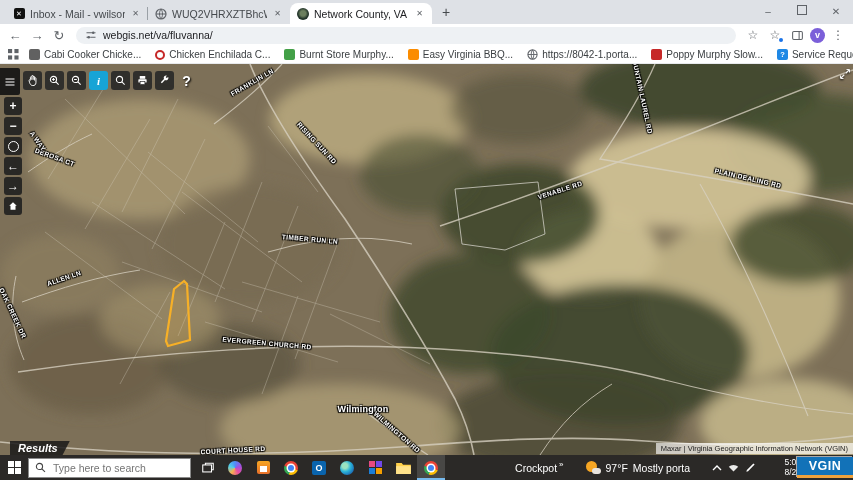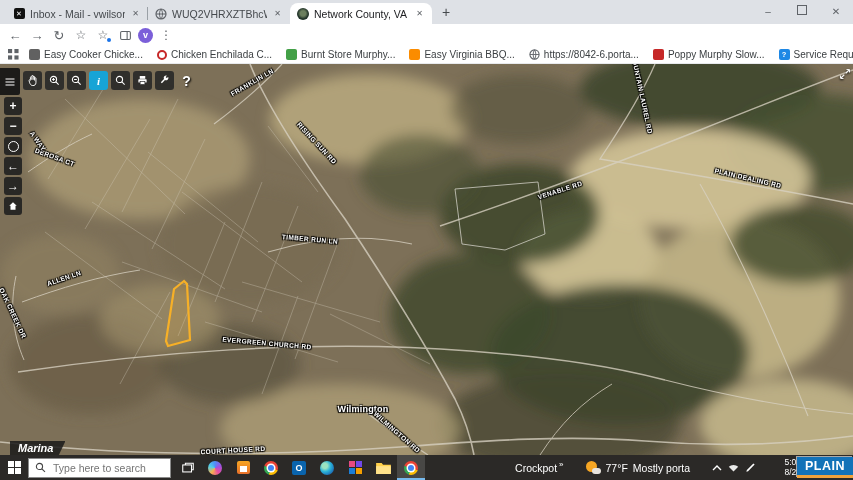--- a/index.html
+++ b/index.html
@@ -65,21 +65,21 @@
   #results{position:absolute;left:10px;bottom:0;height:14px;padding:0 12px 0 8px;background:rgba(25,25,25,.85);
     color:#fff;font-weight:bold;font-style:italic;font-size:11px;line-height:14px;z-index:6;
     clip-path:polygon(0 0,100% 0,88% 100%,0 100%);}
   #attribution{position:absolute;right:0;bottom:1px;background:rgba(255,255,255,.65);color:#1d1d1d;
     font-size:7.5px;padding:1px 5px;z-index:6;}
 
   
   #taskbar{position:absolute;top:455px;left:0;width:853px;height:25px;background:#2b2927;
     display:flex;align-items:center;color:#fff;}
   #startbtn{width:28px;height:25px;display:flex;align-items:center;justify-content:center;flex:none;}
-  #tb-search{width:143px;height:19px;background:#fff;border:1px solid #8a8a8a;display:flex;align-items:center;
+  #tb-search{width:163px;height:19px;background:#fff;border:1px solid #8a8a8a;display:flex;align-items:center;
     gap:5px;padding:9px 6px;box-sizing:border-box;flex:none;}
   #tb-search input{border:none;outline:none;font-size:10.5px;width:115px;background:transparent;
     font-family:"Liberation Sans",sans-serif;color:#333;}
   #taskview{width:26px;height:25px;display:flex;align-items:center;justify-content:center;flex:none;margin-left:4px;}
   #tb-apps{display:flex;height:25px;}
   .tbapp{width:28px;height:25px;display:flex;align-items:center;justify-content:center;position:relative;}
   .tbapp.active{background:rgba(255,255,255,.14);box-shadow:inset 0 -2px 0 #76b9ed;}
   #tb-right{margin-left:auto;display:flex;align-items:center;height:25px;}
   #desktoplbl{font-size:10.5px;display:flex;align-items:flex-start;gap:2px;margin-right:22px;}
   #desktoplbl .chev{font-size:8px;margin-top:-2px;}
@@ -128,20 +128,30 @@
       <span id="btn-min">–</span>
       <span id="btn-max"><i></i></span>
       <span id="btn-close">✕</span>
     </div>
   </div>
 
   <div id="toolbar">
     <span class="navbtn">←</span>
     <span class="navbtn">→</span>
     <span class="navbtn">↻</span>
+    <div id="addressbar">
+      <span style="display:inline-flex">
+          <svg width="12" height="12" viewBox="0 0 16 16">
+            <path d="M2 5h8M12.5 5H14M2 11h2.5M7 11h7" stroke="#5f6368" stroke-width="1.4"></path>
+            <circle cx="11" cy="5" r="1.8" fill="#5f6368"></circle>
+            <circle cx="5" cy="11" r="1.8" fill="#5f6368"></circle>
+          </svg>
+        </span>
+      <span id="urltext">webgis.net/va/fluvanna/</span>
+    </div>
     <span class="rightbtn">☆</span>
     <span class="rightbtn">☆<i class="badge-dot"></i></span>
     <span class="rightbtn">
         <svg width="13" height="13" viewBox="0 0 16 16">
           <rect x="2" y="3" width="12" height="10" rx="1.5" fill="none" stroke="#5f6368" stroke-width="1.3"></rect>
           <line x1="10" y1="3" x2="10" y2="13" stroke="#5f6368" stroke-width="1.3"></line>
         </svg>
       </span>
     <span id="avatar">v</span>
     <span class="rightbtn">⋮</span>
@@ -154,21 +164,21 @@
           <rect x="7" y="0" width="4.5" height="4.5" fill="#5f6368"></rect>
           <rect x="0" y="7" width="4.5" height="4.5" fill="#5f6368"></rect>
           <rect x="7" y="7" width="4.5" height="4.5" fill="#5f6368"></rect>
         </svg>
       </span>
     <div id="bmitems" style="display:flex;align-items:center">
         <span class="bmitem">
           <span style="display:inline-flex">
             <span class="bmfav" style="background:#616161"></span>
           </span>
-          <span>Easy Cooker Chicke...</span>
+          <span>Cabi Cooker Chicke...</span>
         </span>
         <span class="bmitem">
           <span style="display:inline-flex">
             <span class="bmfav" style="background:#fff;border:2.5px solid #c62828;border-radius:50%;width:6px;height:6px"></span>
           </span>
           <span>Chicken Enchilada C...</span>
         </span>
         <span class="bmitem">
           <span style="display:inline-flex">
             <span class="bmfav" style="background:#43a047"></span>
@@ -181,21 +191,21 @@
           </span>
           <span>Easy Virginia BBQ...</span>
         </span>
         <span class="bmitem">
           <span style="display:inline-flex">
             <svg width="11" height="11" viewBox="0 0 12 12">
               <circle cx="6" cy="6" r="5" fill="none" stroke="#5f6368" stroke-width="1.2"></circle>
               <path d="M1 6h10M6 1C4 3.5 4 8.5 6 11c2-2.5 2-7.5 0-10" fill="none" stroke="#5f6368" stroke-width="1"></path>
             </svg>
           </span>
-          <span>https://8042-6.porta...</span>
+          <span>https://8042-1.porta...</span>
         </span>
         <span class="bmitem">
           <span style="display:inline-flex">
             <span class="bmfav" style="background:#c62828"></span>
           </span>
           <span>Poppy Murphy Slow...</span>
         </span>
         <span class="bmitem">
           <span style="display:inline-flex">
             <span class="bmfav" style="background:#1e88e5">?</span>
@@ -387,21 +397,22 @@
               <path d="M8 2l6 5.5h-2V14H4V7.5H2z" fill="#fff"></path>
             </svg>
           </span>
         </div>
       </div>
 
     <div id="fullscreen"><svg width="12" height="12" viewBox="0 0 16 16">
           <path d="M9 7L14 2M14 2h-4M14 2v4M7 9l-5 5M2 14h4M2 14v-4" stroke="#fff" stroke-width="1.5" fill="none"></path>
         </svg></div>
 
-    <div id="results">Marina</div>
+    <div id="results">Results</div>
+    <div id="attribution">Maxar | Virginia Geographic Information Network (VGIN)</div>
   </div>
 
   <div id="taskbar">
     <div id="startbtn">
         <svg width="13" height="13" viewBox="0 0 13 13">
           <rect width="6" height="6" fill="#fff"></rect>
           <rect x="7" width="6" height="6" fill="#fff"></rect>
           <rect y="7" width="6" height="6" fill="#fff"></rect>
           <rect x="7" y="7" width="6" height="6" fill="#fff"></rect>
         </svg>
@@ -480,21 +491,21 @@
     <div id="tb-right">
       <div id="desktoplbl">
           <span>Crockpot</span>
           <span class="chev">»</span>
         </div>
       <div id="weather">
         <span style="position:relative;width:15px;height:13px;display:inline-block">
             <span style="position:absolute;left:0;top:0;width:11px;height:11px;border-radius:50%;background:#f6a623"></span>
             <span style="position:absolute;right:0;bottom:0;width:9px;height:6px;border-radius:4px;background:#e8e4de"></span>
           </span>
-        <span>77°F</span>
+        <span>97°F</span>
         <span>Mostly porta</span>
       </div>
       <span class="tray">
           <svg width="10" height="8" viewBox="0 0 10 8">
             <path d="M1 6l4-4 4 4" fill="none" stroke="#fff" stroke-width="1.4"></path>
           </svg>
         </span>
       <span class="tray">
           <svg width="13" height="11" viewBox="0 0 16 13">
             <path d="M8 11.5L2.2 5.7a8.2 8.2 0 0 1 11.6 0z" fill="#fff" opacity=".9"></path>
@@ -504,16 +515,16 @@
           <svg width="11" height="11" viewBox="0 0 16 16">
             <path d="M2 14l2.5-.7L14 3.8 12.2 2 2.7 11.5z" fill="#fff"></path>
           </svg>
         </span>
       <div id="clock">
         <div>5:01</div>
         <div>8/28</div>
       </div>
       <div style="width:50px"></div>
     </div>
-    <div id="caar">PLAIN</div>
+    <div id="caar">VGIN</div>
   </div>
 
 </div>
 
 </body></html>

